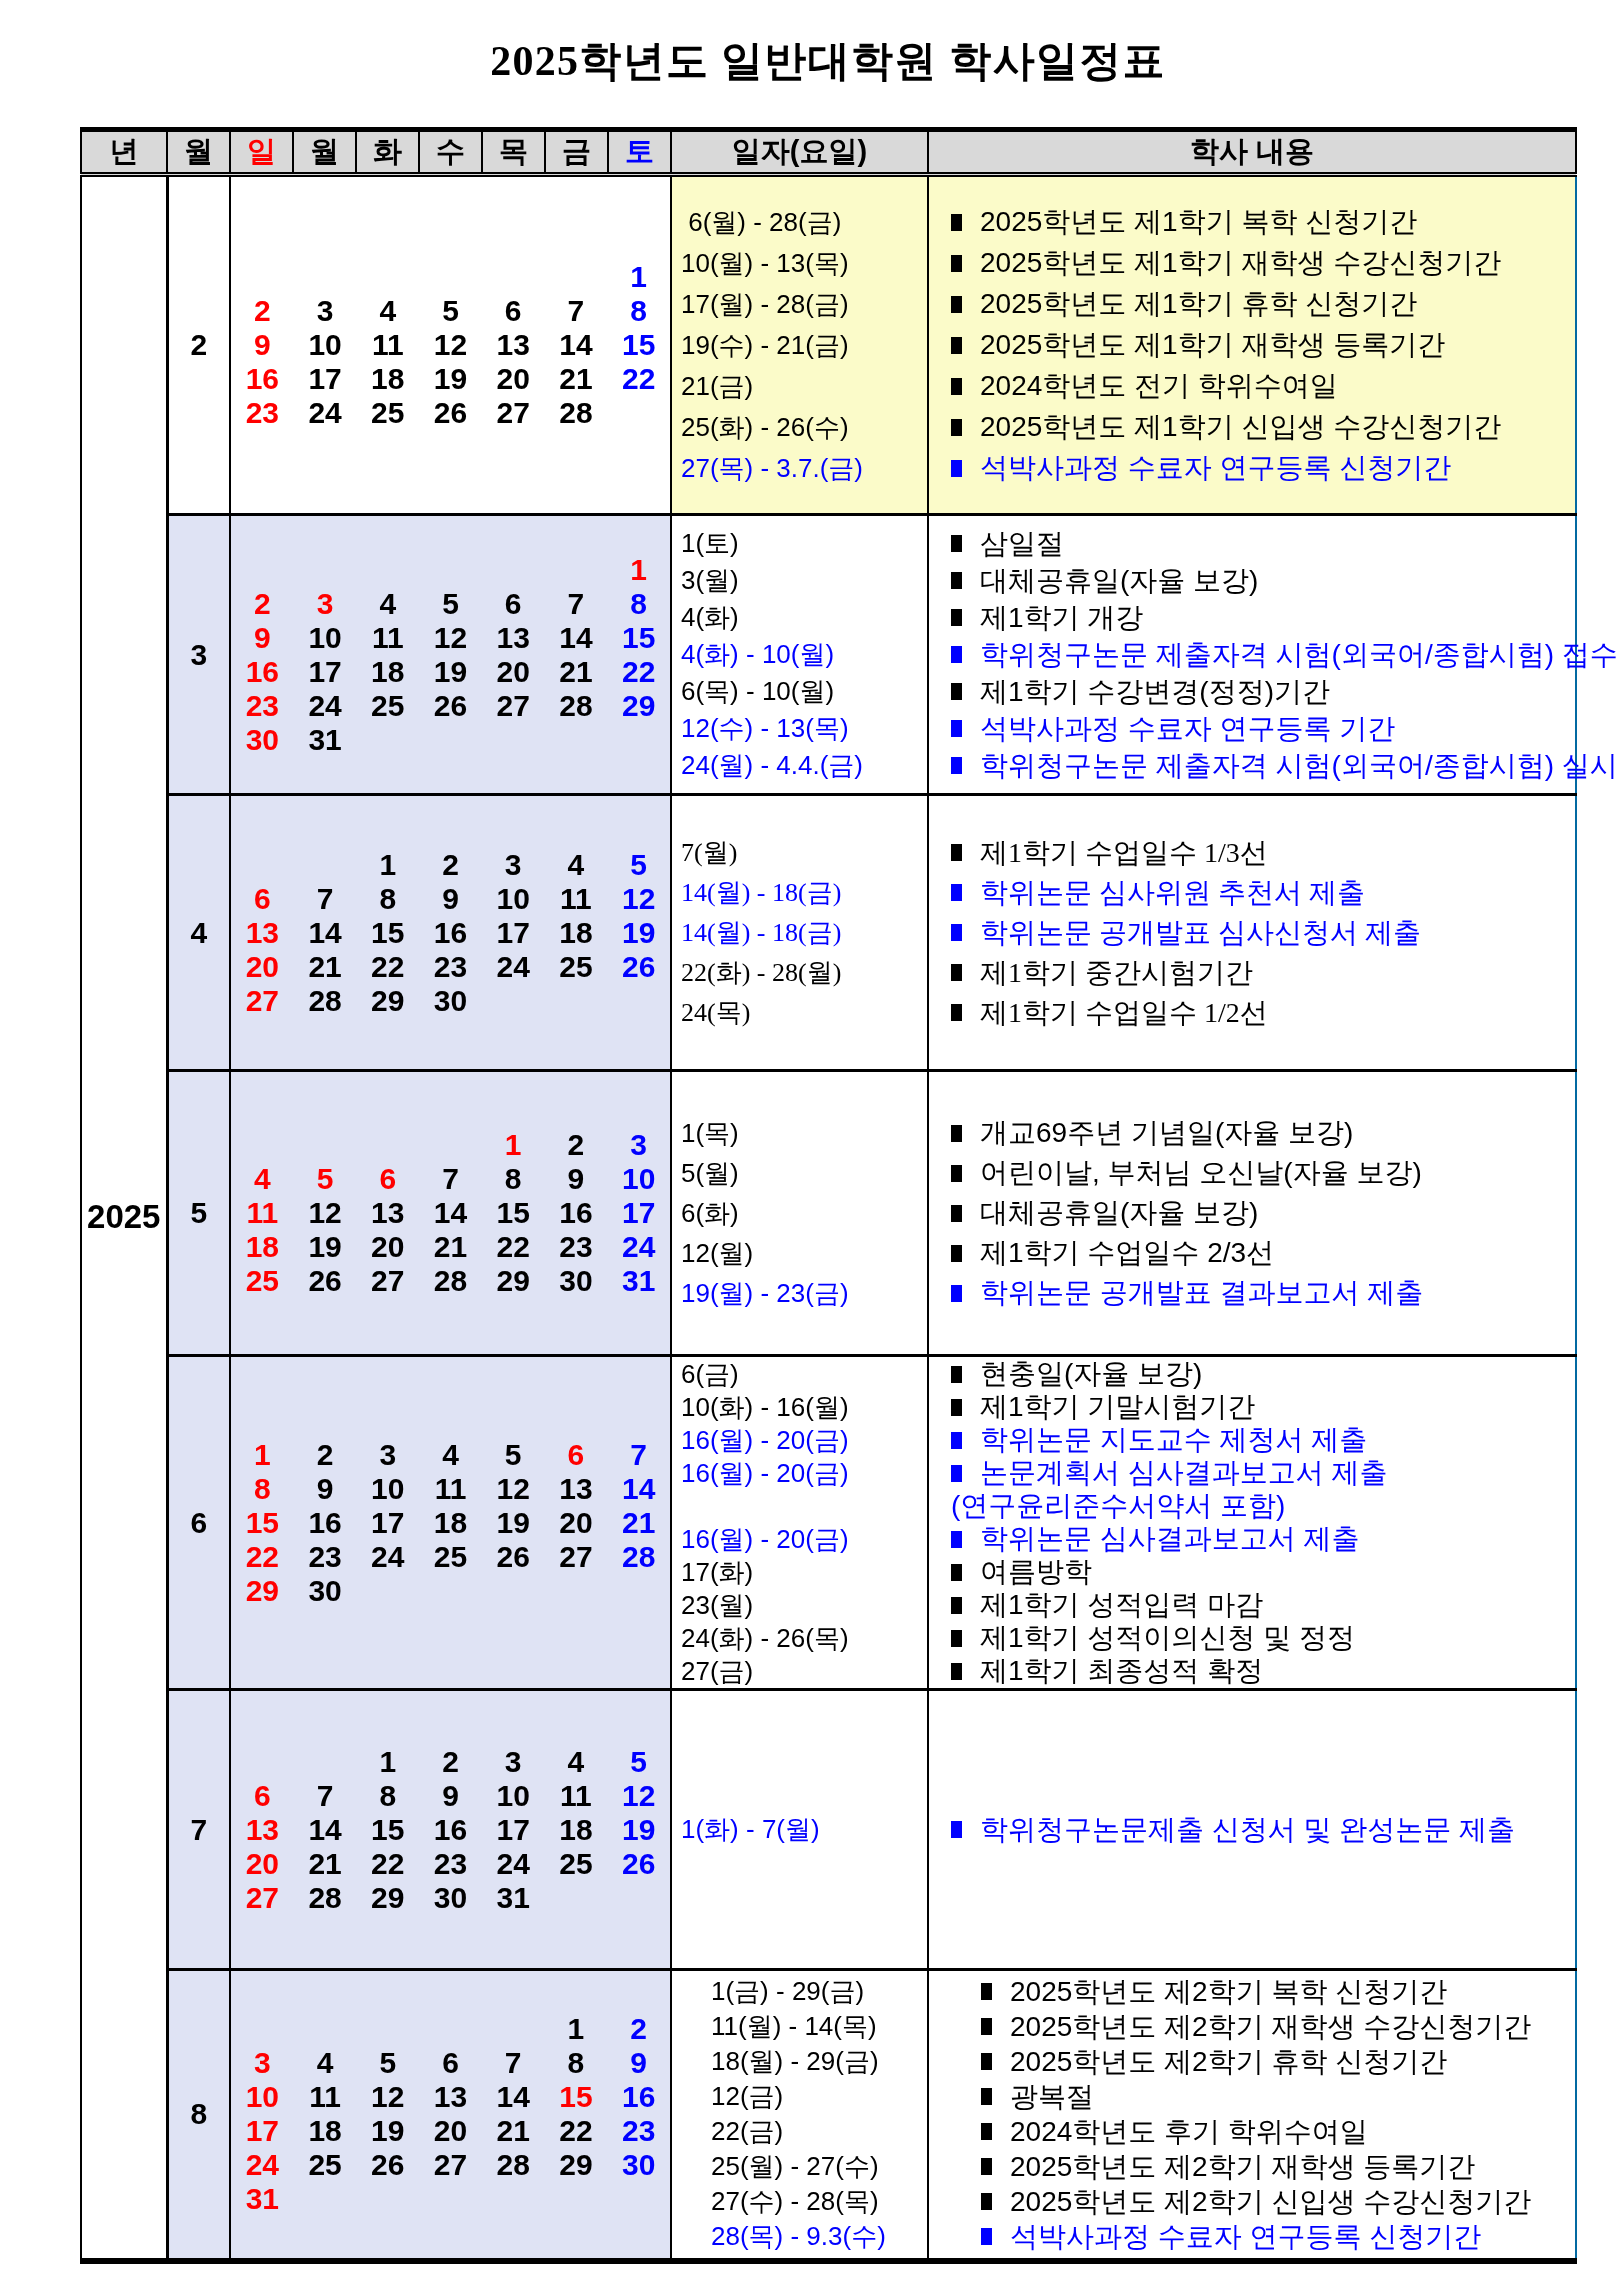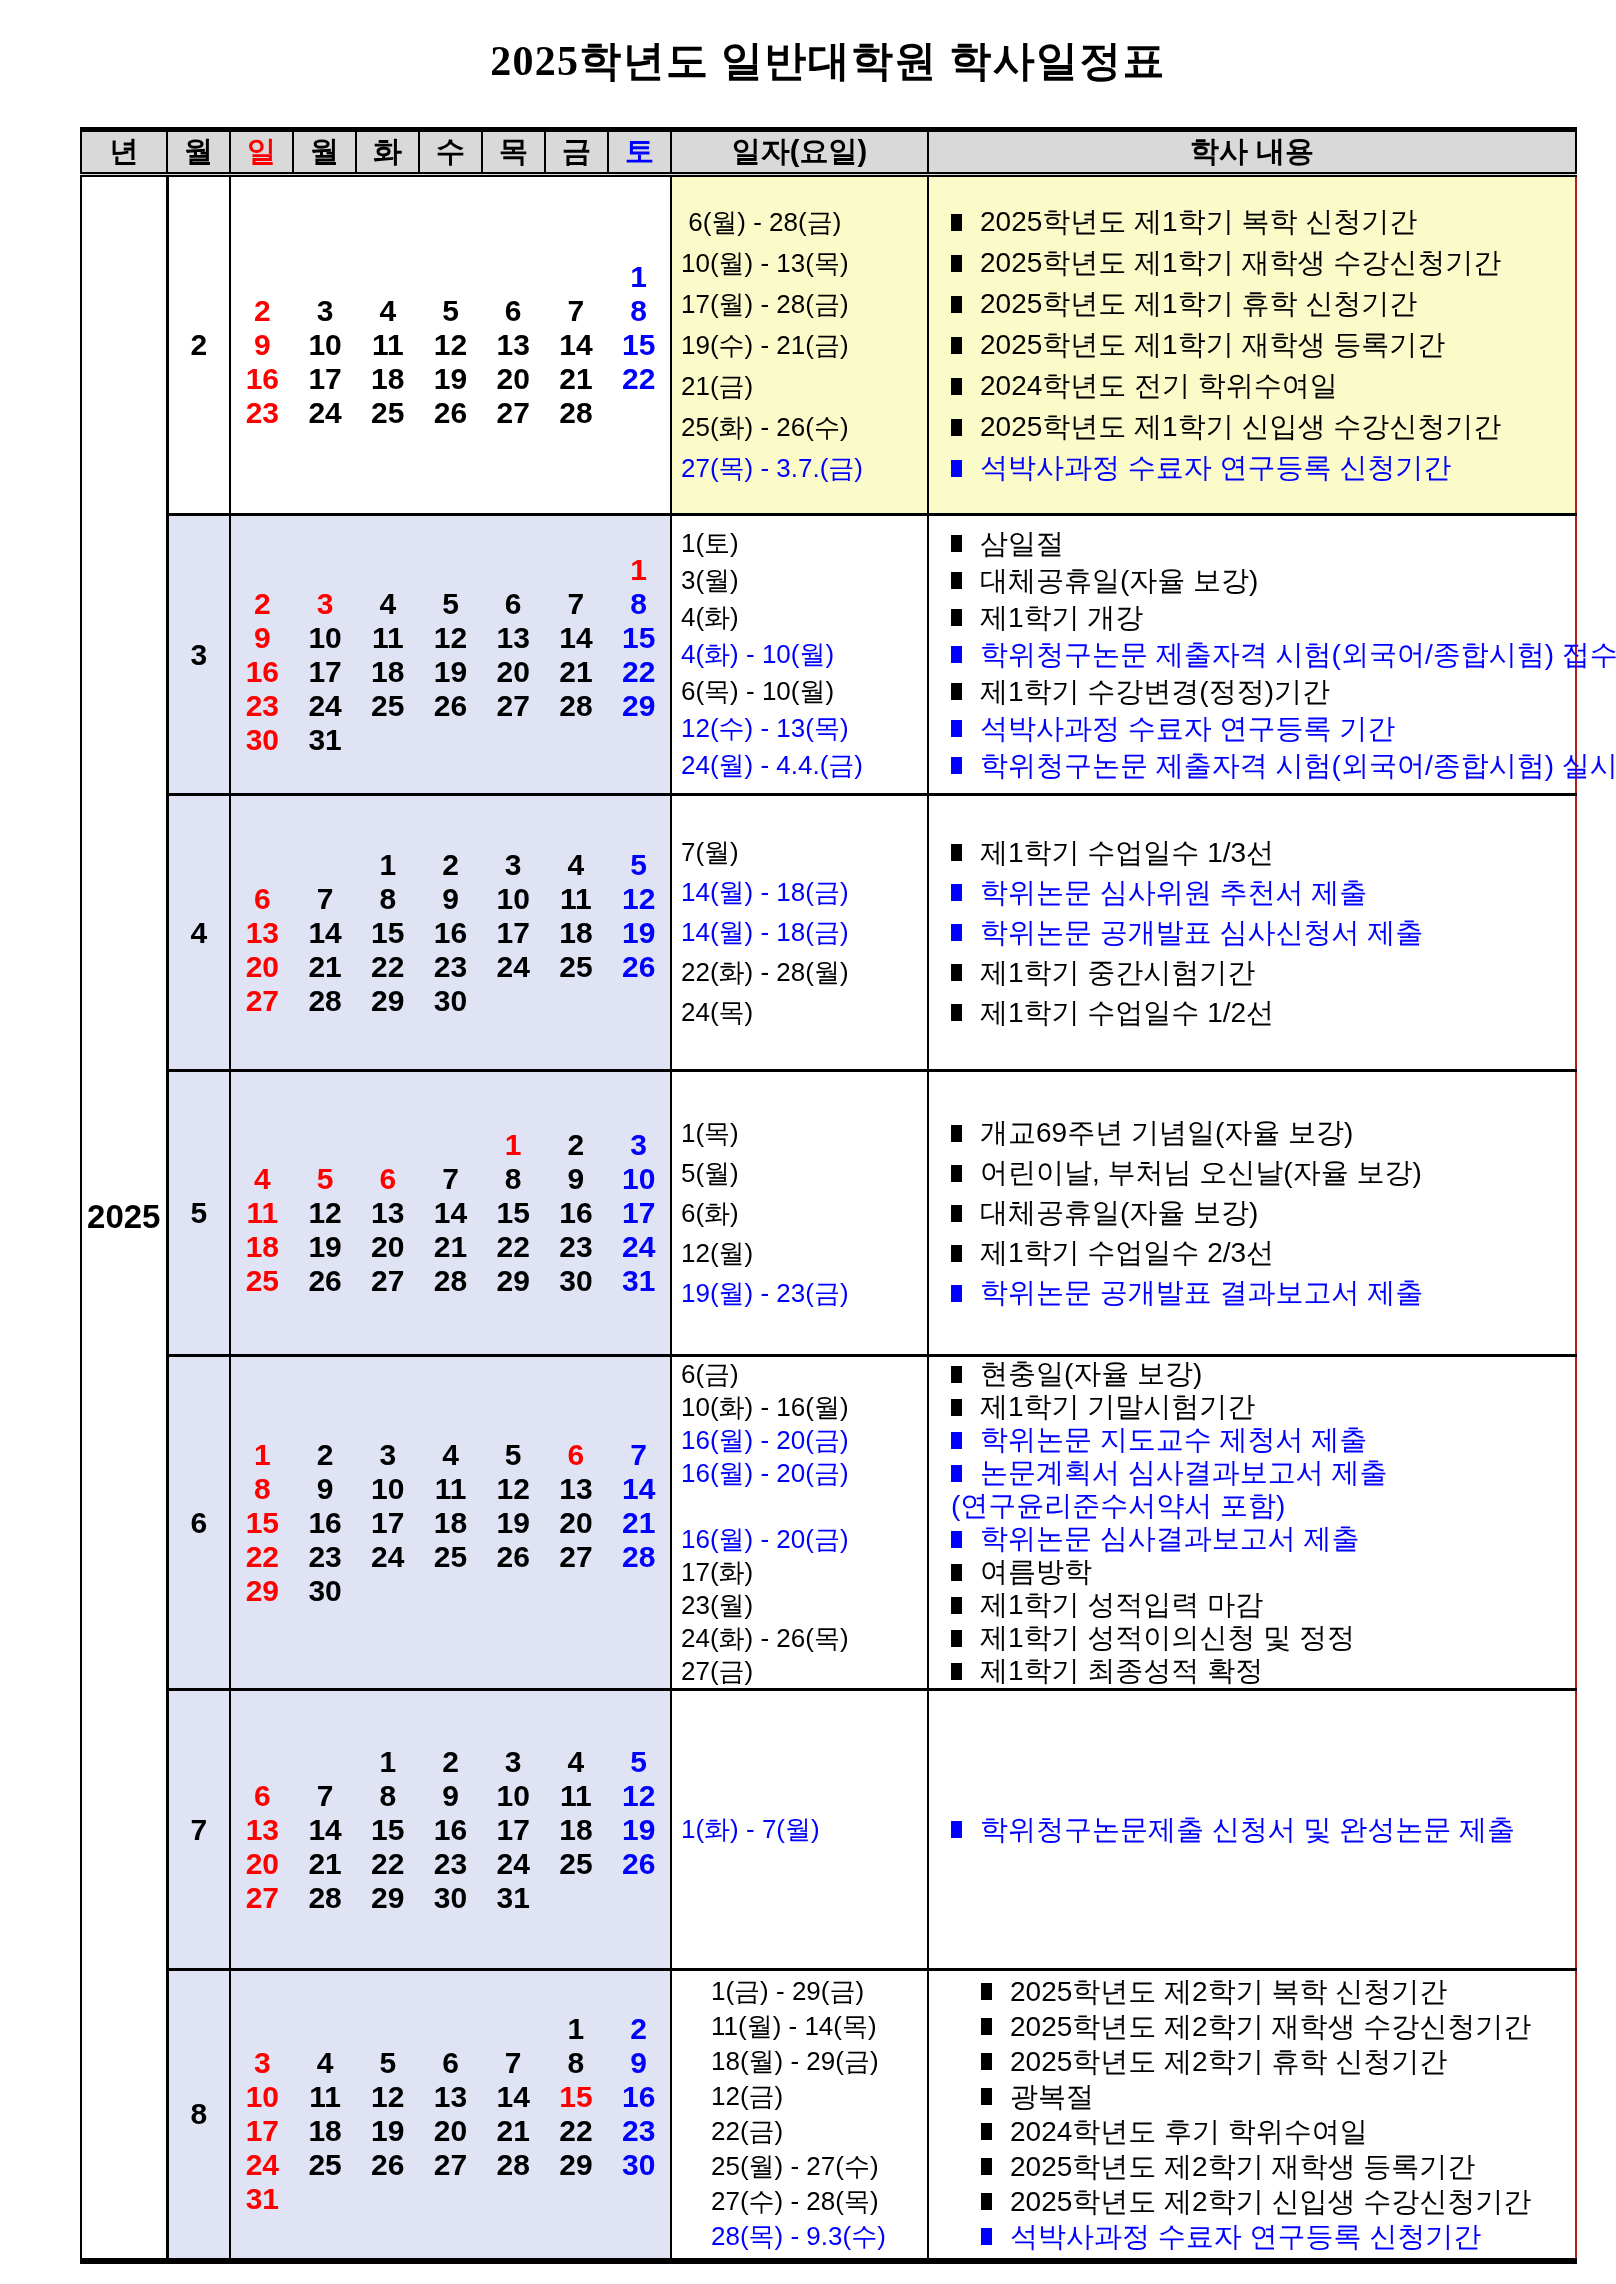--- a/index.html
+++ b/index.html
@@ -14,37 +14,37 @@
            border:2px solid #000;border-top:5.2px solid #000;border-bottom:5.9px double #000;
            font-size:29px;font-weight:bold;text-align:center;}
   thead th.day-sun{color:var(--red);}
   thead th.day-sat{color:var(--blue);}
   td{vertical-align:middle;}
   td.year-cell{border:2px solid #000;border-right:3.9px solid #000;border-bottom:6.5px solid #000;
                background:#fff;font-size:33px;font-weight:bold;text-align:center;}
   td.month-label{border-right:2px solid #000;font-size:30px;font-weight:bold;text-align:center;}
   td.cal-cell{border-right:2px solid #000;}
   td.date-cell{border-right:2px solid #000;}
-  td.content-cell{border-right:2px solid #b91c1c;}
+  td.content-cell{border-right:2px solid #0369a1;}
   tr.month-row td{border-top:3.9px solid #000;}
   tr.m0 td{border-top:none;}
   tr.m6 td{border-bottom:6.5px solid #000;}
   tr.feb td.month-label, tr.feb td.cal-cell{background:#fff;}
   tr.feb td.date-cell, tr.feb td.content-cell{background:var(--feb-bg);}
   tr.std td.month-label, tr.std td.cal-cell{background:var(--month-bg);}
   tr.std td.date-cell, tr.std td.content-cell{background:#fff;}
   tr.m0{height:340px;} tr.m1{height:280px;} tr.m2{height:276px;} tr.m3{height:285px;}
   tr.m4{height:334px;} tr.m5{height:280px;} tr.m6{height:291px;}
   .cal-grid{display:grid;grid-template-columns:repeat(7,1fr);grid-auto-rows:1fr;height:100%;}
   .cal-grid .day{display:flex;align-items:center;justify-content:center;
                  font-size:30px;font-weight:bold;}
   .day.r{color:var(--red);} .day.b{color:var(--blue);}
   .stack{display:flex;flex-direction:column;justify-content:center;height:100%;}
   .line{display:flex;align-items:center;}
-  tr.m0 .line{height:41px;} tr.m1 .line{height:37px;} tr.m2 .line{height:40px;}
+  tr.m0 .line{height:41px;} tr.m1 .line{height:37px;} tr.m2 .line{height:40px;font-family:Liberation Serif, serif;}
   tr.m3 .line{height:40px;} tr.m4 .line{height:33px;} tr.m5 .line{height:40px;}
   tr.m6 .line{height:35px;margin-left:30px;}
   .date-line{padding-left:9px;font-size:26px;white-space:pre;}
   .content-line{padding-left:22px;font-size:28px;white-space:pre;}
   .content-line.cont{padding-left:22px;}
   .bullet{width:11px;height:17px;display:inline-block;background:#000;
           margin-right:18px;flex:0 0 auto;}
   .blue-text{color:var(--blue);}
   .bullet.blue{background:var(--blue);}
 </style>

